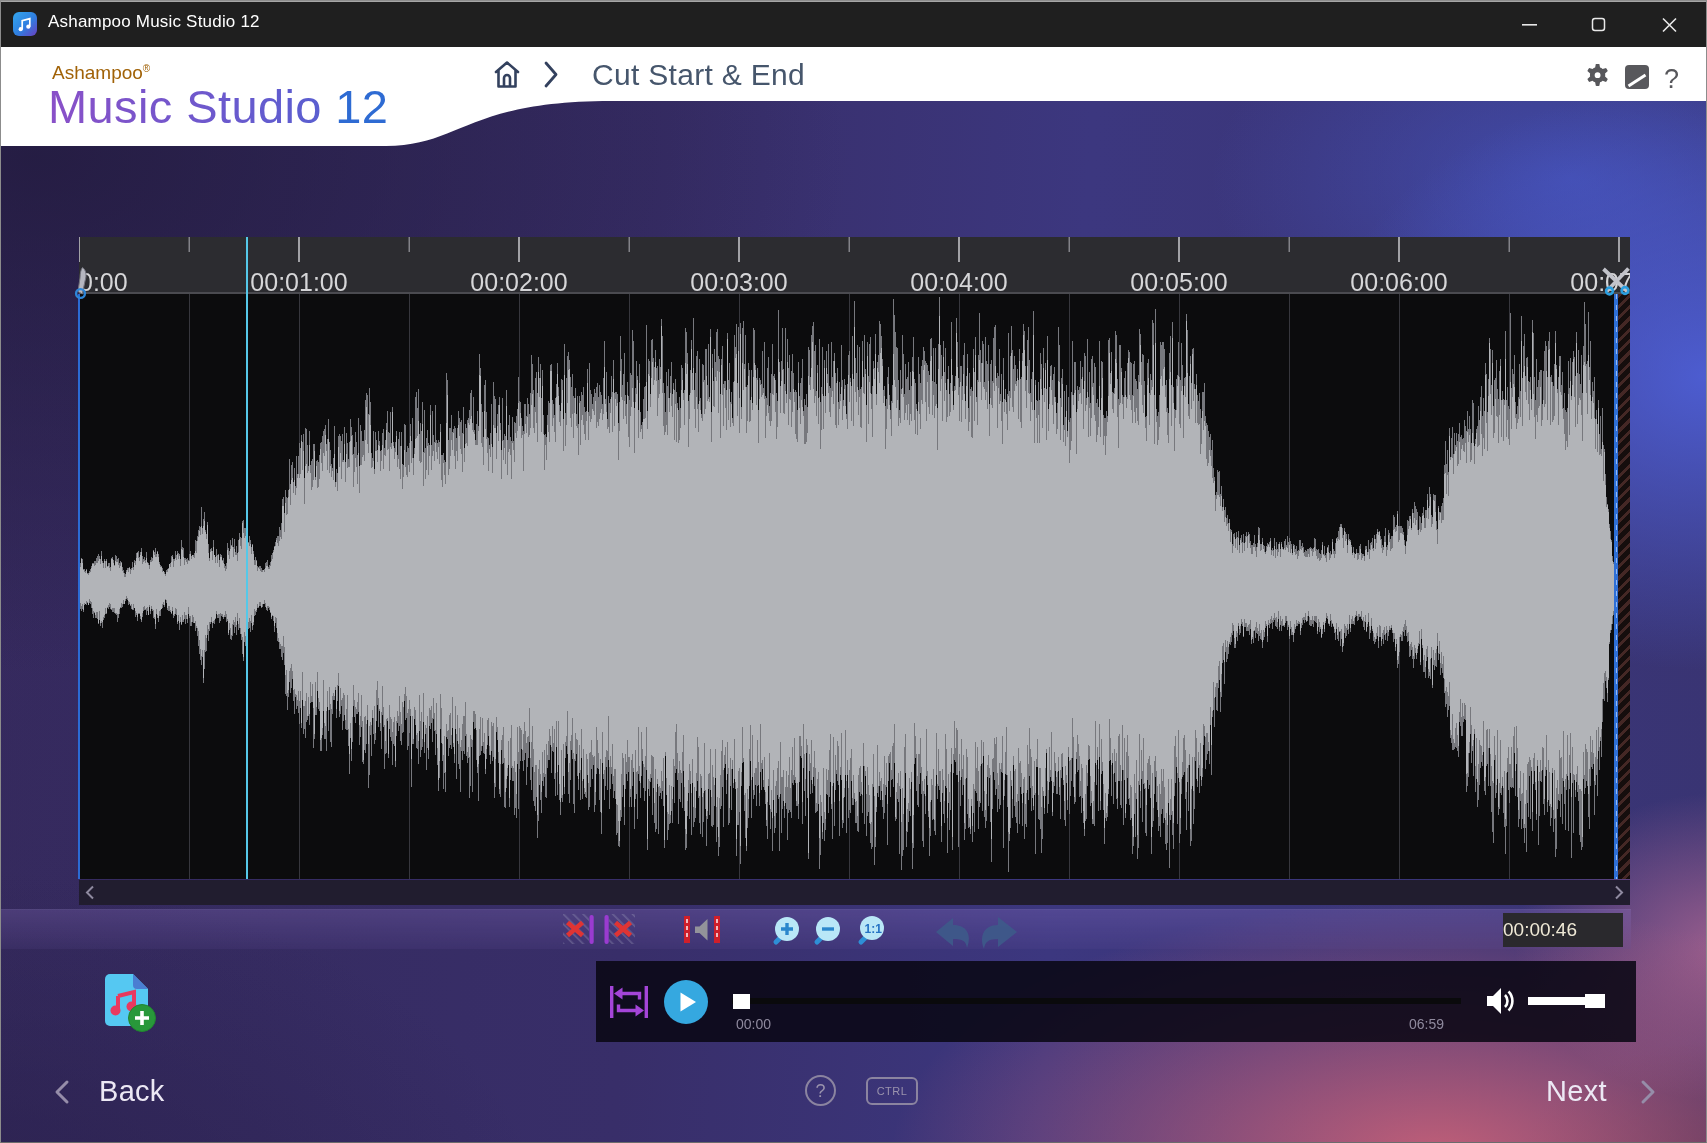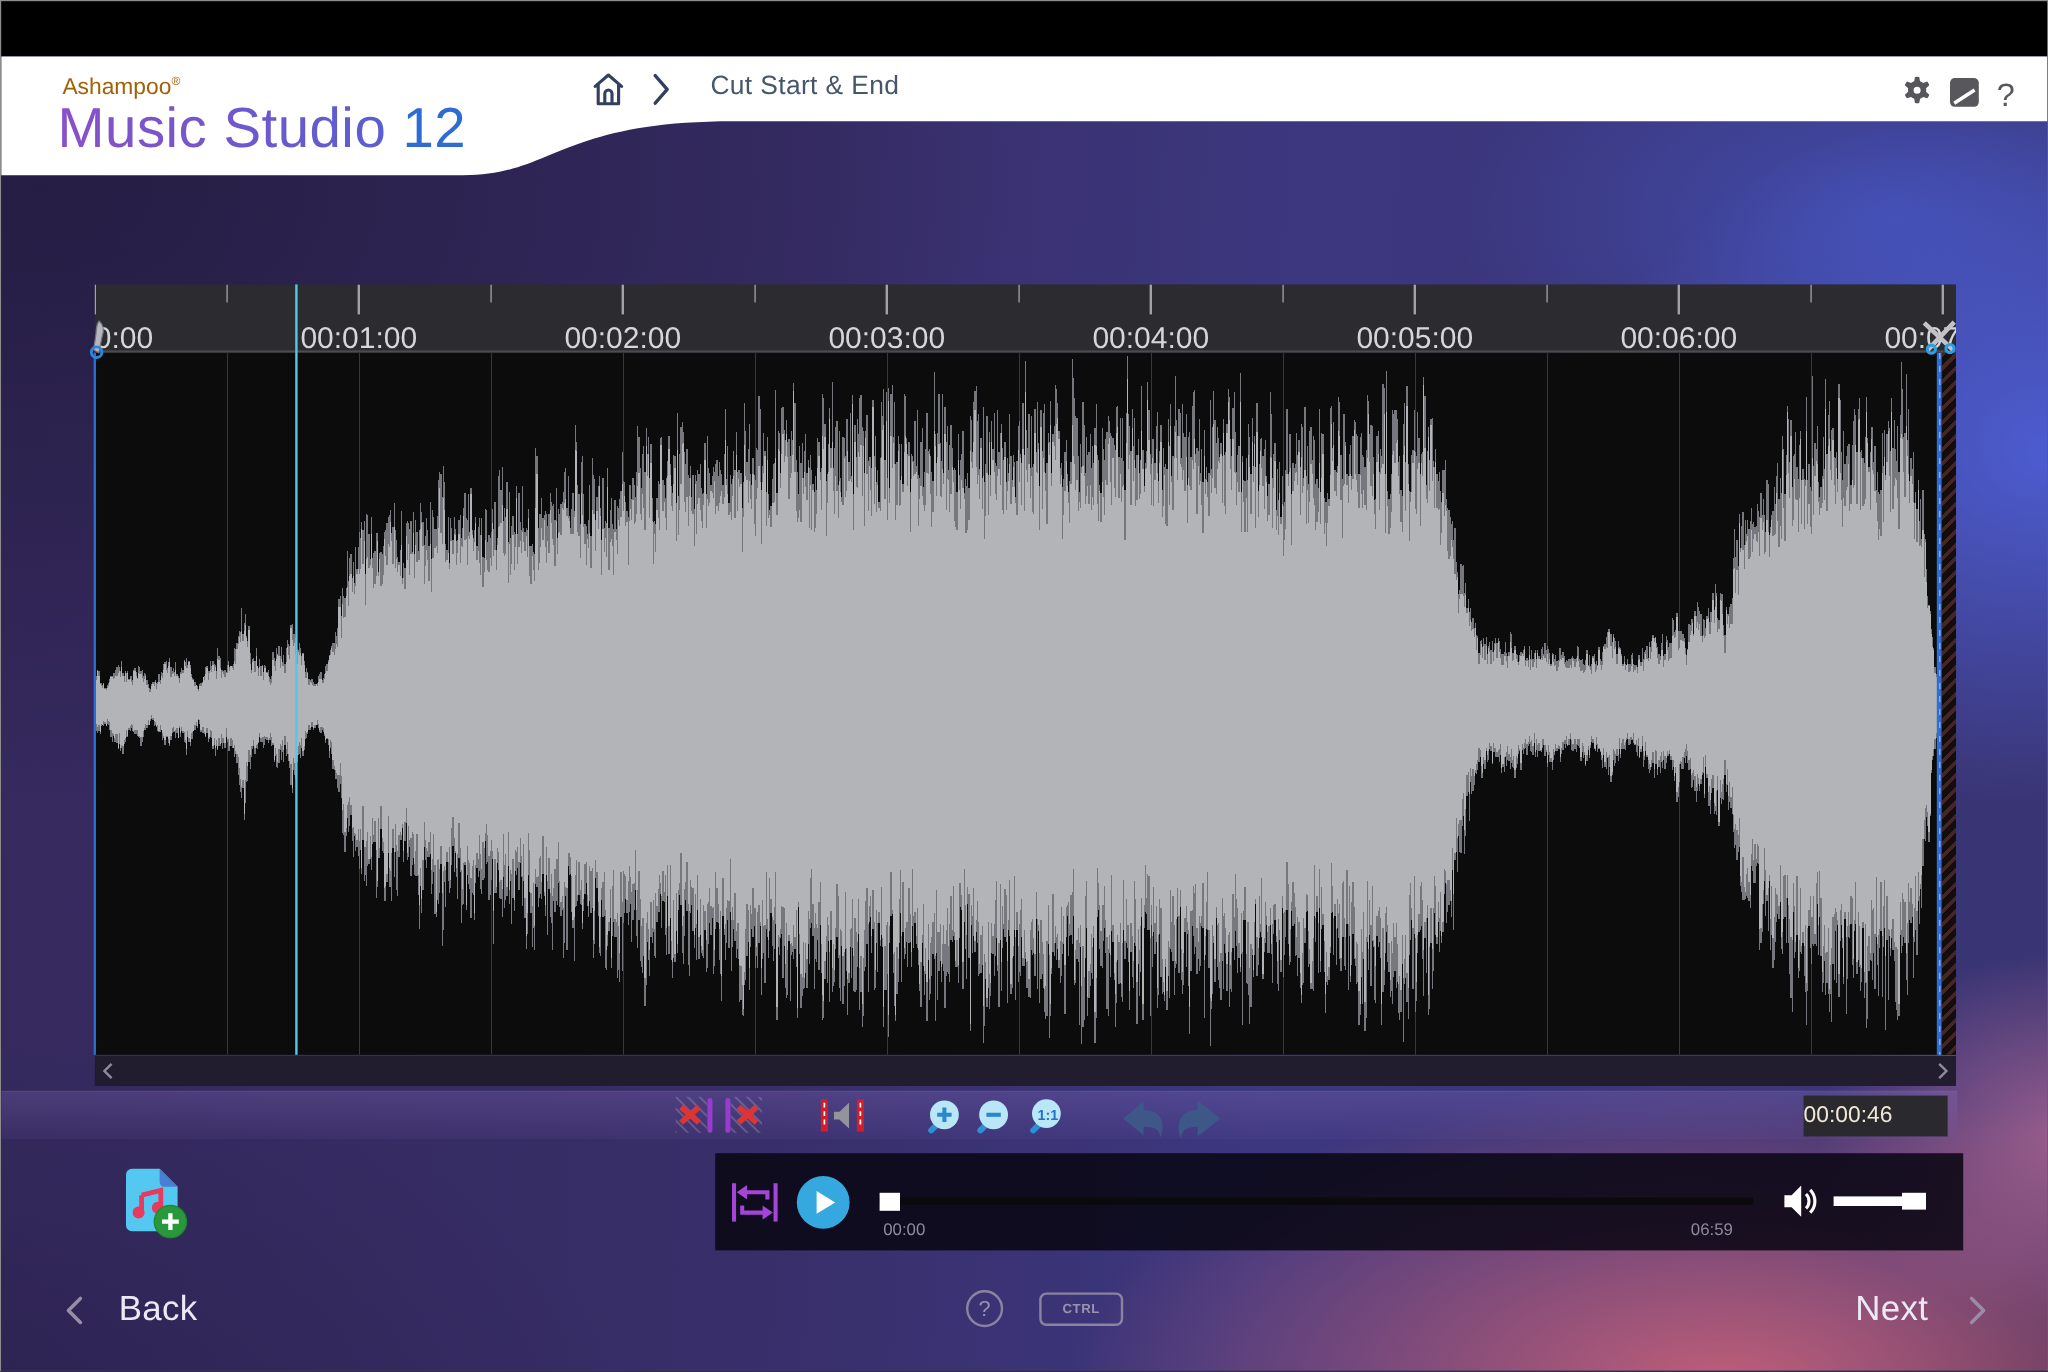--- a/index.html
+++ b/index.html
@@ -18,48 +18,63 @@
  radial-gradient(700px 700px at 0% 55%, rgba(56,41,97,.4), rgba(56,41,97,0) 70%),
  radial-gradient(300px 170px at 102% 102%, rgba(45,28,52,.5), rgba(45,28,52,0) 75%),
  linear-gradient(93deg, #342a5c 0%, #382e69 38%, #3c377f 62%, #393473 100%);
 }
 #titlebar{position:absolute;left:0;top:0;width:1707px;height:46px;background:#1f1f1f;border-top:1px solid #a6a6a6}
 #titlebar .appname{position:absolute;left:47px;top:10px;font-size:17px;color:#fff;letter-spacing:.2px}
 #appicon{position:absolute;left:12px;top:10px;width:24px;height:24px;border-radius:6px;background:linear-gradient(135deg,#34a7ee 0%,#2f7ee0 55%,#6a3fc0 100%)}
 #head-white{position:absolute;left:0;top:46px;width:1707px;height:98px}
 #logo-ash{position:absolute;left:51px;top:61px;font-size:19px;color:#a16207}
 #logo-ash sup{font-size:10px}
-#crumb{position:absolute;left:591px;top:57px;font-size:22px;color:#46566c;letter-spacing:.3px}
+#crumb{position:absolute;left:591px;top:57px;font-size:30px;color:#46566c;letter-spacing:.3px}
 #heading{position:absolute;left:78px;top:179px;font-size:34px;font-weight:400;color:#f2f0fa;letter-spacing:.2px}
 #ruler{position:absolute;left:78px;top:236px;width:1551px;height:57px;background:#2c2c30;overflow:hidden;border-bottom:2px solid #4b4b50}
 .rlabel{position:absolute;transform:translateX(-50%);font-size:25px;color:#d6d6d8}
 #wave{position:absolute;left:78px;top:293px;width:1551px;height:585px;background:#0c0c0d;overflow:hidden}
 #hatch{position:absolute;left:1539px;top:0;width:12px;height:585px;background:repeating-linear-gradient(135deg,#442725 0 3px,#150d0d 3px 8px)}
 #startline{position:absolute;left:77px;top:293px;width:2px;height:585px;background:#2b6bd4}
 #endline{position:absolute;left:1613px;top:293px;width:4px;height:585px;background:#2e6fd6}
 #playhead{position:absolute;left:245px;top:236px;width:2px;height:642px;background:#55c8e8}
 #scroller{position:absolute;left:78px;top:879px;width:1551px;height:25px;background:#211d2f;color:#8f8aa0}
 #toolbar{position:absolute;left:0;top:908px;width:1630px;height:40px;background:linear-gradient(180deg,rgba(150,122,208,.24),rgba(96,76,150,.15));border-top:1px solid rgba(205,185,255,.16)}
 #timebox{position:absolute;left:1502px;top:912px;width:120px;height:34px;background:#2a292d;color:#efe9d6;font-size:19px;text-align:left;line-height:34px}
 #playerbar{position:absolute;left:595px;top:960px;width:1040px;height:81px;background:rgba(9,7,20,.87)}
 #ptrack{position:absolute;left:731px;top:997px;width:729px;height:6px;background:#0a0a0c}
 #phandle{position:absolute;left:732px;top:993px;width:17px;height:15px;background:#fff}
 .ptime{position:absolute;top:1015px;font-size:14px;color:#8f8a9e}
 #vtrack{position:absolute;left:1527px;top:996px;width:77px;height:8px;background:#fff}
 #vhandle{position:absolute;left:1584px;top:993px;width:20px;height:14px;background:#fff}
 .navtext{position:absolute;top:1074px;font-size:29px;color:#ece8f4;letter-spacing:.3px}
 #qcirc{position:absolute;left:804px;top:1074px;width:31px;height:31px;border:2px solid #8b84a0;border-radius:50%;color:#9a93ad;font-size:18px;text-align:center;line-height:28px}
-#ctrlbadge{position:absolute;left:865px;top:1076px;width:70px;height:28px;border:2px solid #8b84a0;border-radius:6px;color:#9a93ad;font-size:11px;font-weight:bold;text-align:center;line-height:24px;letter-spacing:.5px}
+#ctrlbadge{position:absolute;left:865px;top:1076px;width:52px;height:28px;border:2px solid #8b84a0;border-radius:6px;color:#9a93ad;font-size:11px;font-weight:normal;text-align:center;line-height:24px;letter-spacing:.5px}
 svg{position:absolute;overflow:visible}
 </style>
 </head>
 <body>
 <div id="win">
 <div id="bg"></div>
 
+<div id="titlebar">
+ <div id="appicon">
+        <svg width="24" height="24" viewBox="0 0 24 24">
+          <path d="M9.2 17.2V8.6l7.6-2v8.1" fill="none" stroke="#fff" stroke-width="1.7"></path>
+          <circle cx="7.7" cy="17.2" r="2.1" fill="#fff"></circle>
+          <circle cx="15.3" cy="14.7" r="2.1" fill="#fff"></circle>
+        </svg>
+      </div>
+ <div class="appname">Ashampoo Music Studio 12</div>
+ <svg width="180" height="46" style="left:1500px;top:0">
+  <rect x="21" y="22" width="15" height="1.6" fill="#e8e8e8"></rect>
+  <rect x="91.5" y="16.5" width="12" height="12" rx="2.5" fill="none" stroke="#e8e8e8" stroke-width="1.5"></rect>
+  <path d="M162 16.5 L175 29.5 M175 16.5 L162 29.5" stroke="#e8e8e8" stroke-width="1.6"></path>
+ </svg>
+</div>
 
 <svg id="head-white" width="1707" height="98" viewBox="0 0 1707 98">
  <path d="M0 0 H1707 V54 H610 C465 54 460 99 385 99 H0 Z" fill="#fff"></path>
 </svg>
 <div id="logo-ash">Ashampoo<sup>®</sup></div>
 <svg width="560" height="60" style="left:47px;top:77px" viewBox="0 0 560 60">
  <defs>
         <linearGradient id="lgrad" x1="0" y1="0" x2="340" y2="0" gradientUnits="userSpaceOnUse">
  <stop offset="0" stop-color="#8a50c8"></stop>
           <stop offset="1" stop-color="#4e62d2"></stop>

